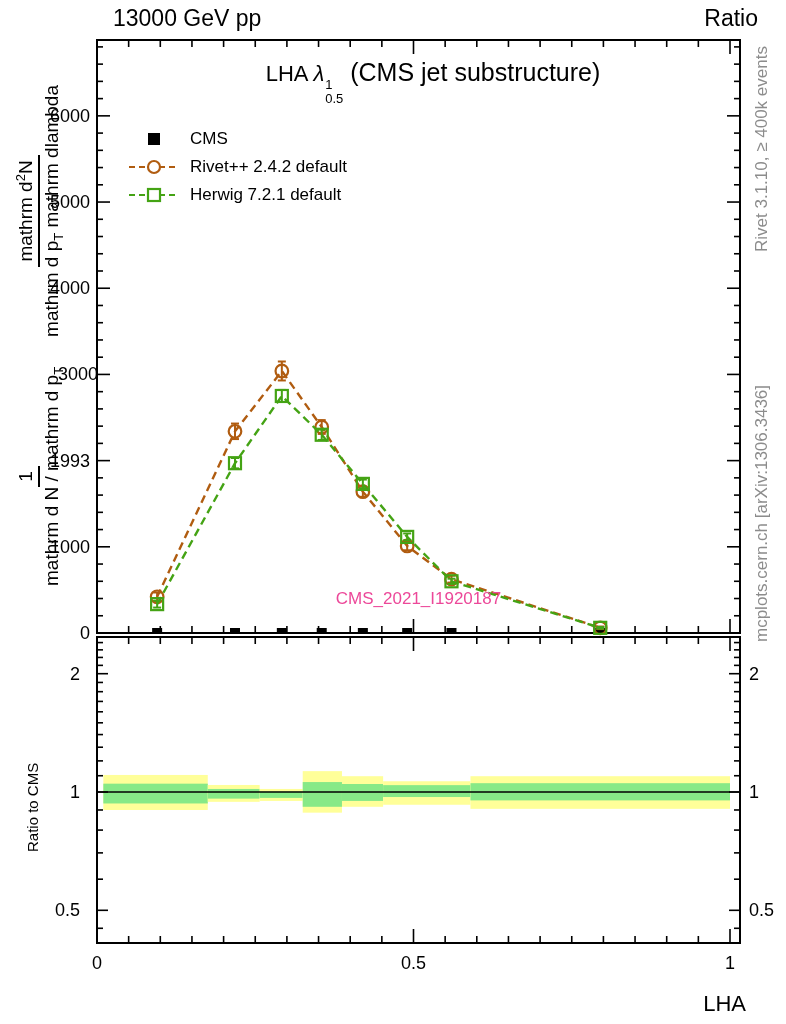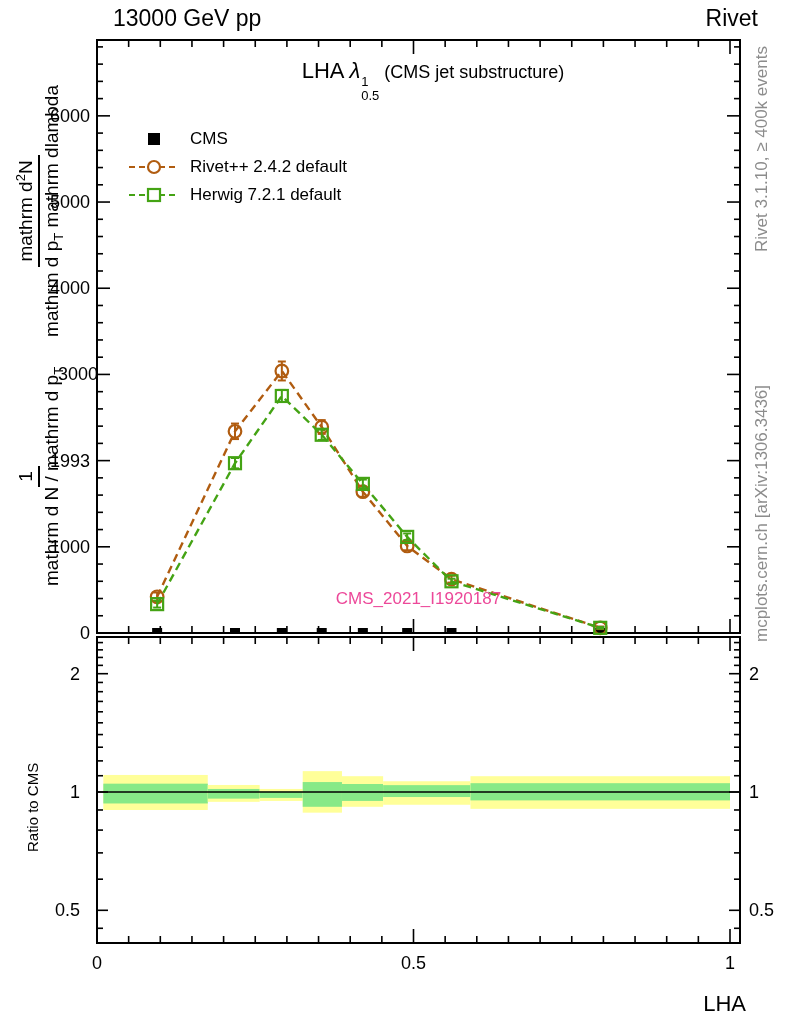--- a/index.html
+++ b/index.html
@@ -3,21 +3,21 @@
 <meta charset="utf-8">
 <style>
   html,body{margin:0;padding:0;background:#fff;}
   #page{position:relative;width:786px;height:1024px;background:#fff;overflow:hidden;
         font-family:"Liberation Sans",sans-serif;color:#000;}
   .hdr{position:absolute;top:5px;font-size:23px;}
   #hdr-left{left:105px;margin-left:8px;}
   #hdr-right{right:28px;}
   #plot-svg{position:absolute;left:0;top:0;}
   #plot-title{position:absolute;left:97px;top:58px;width:672px;text-align:center;font-size:22px;}
-  #plot-title .paren{font-size:18px;}
+  #plot-title .paren{font-size:25px;}
   .supsub{display:inline-flex;flex-direction:column;align-items:flex-start;font-size:13px;line-height:1.1;
           vertical-align:-8px;margin-left:1px;}
   .lam{font-style:italic;}
   #legend{position:absolute;left:127px;top:109px;margin-top:16px;}
   .leg-row{display:flex;align-items:center;height:28px;}
   .leg-label{margin-left:9px;font-size:17px;}
   #watermark{position:absolute;left:97px;top:589px;width:643px;text-align:center;font-size:17px;color:#ec4899;}
   .vtext{position:absolute;transform:rotate(-90deg);transform-origin:0 0;white-space:nowrap;}
   #rivet-note,#mcplots-note{font-size:17px;color:#8c8c8c;}
   #rivet-note{left:752px;top:252px;}
@@ -332,21 +332,21 @@
         <rect x="275.836" y="389.9723837209302" width="12" height="12" fill="none" stroke="#44a314" stroke-width="2.2"></rect>
         <rect x="315.715" y="428.7587209302326" width="12" height="12" fill="none" stroke="#44a314" stroke-width="2.2"></rect>
         <rect x="356.86" y="477.8880813953489" width="12" height="12" fill="none" stroke="#44a314" stroke-width="2.2"></rect>
         <rect x="401.17" y="530.8960755813954" width="12" height="12" fill="none" stroke="#44a314" stroke-width="2.2"></rect>
         <rect x="445.48" y="575.2848837209302" width="12" height="12" fill="none" stroke="#44a314" stroke-width="2.2"></rect>
         <rect x="594.235" y="621.828488372093" width="12" height="12" fill="none" stroke="#44a314" stroke-width="2.2"></rect>
       </g>
     </svg>
 
   <div class="hdr" id="hdr-left">13000 GeV pp</div>
-  <div class="hdr" id="hdr-right">Rivet</div>
+  <div class="hdr" id="hdr-right">Ratio</div>
 
   <div id="plot-title">
     <span>LHA </span><span class="lam">λ</span><span class="supsub">
         <span>1</span>
         <span>0.5</span>
       </span><span class="paren"> (CMS jet substructure)</span>
   </div>
 
   <div id="legend">
     <div class="leg-row">

